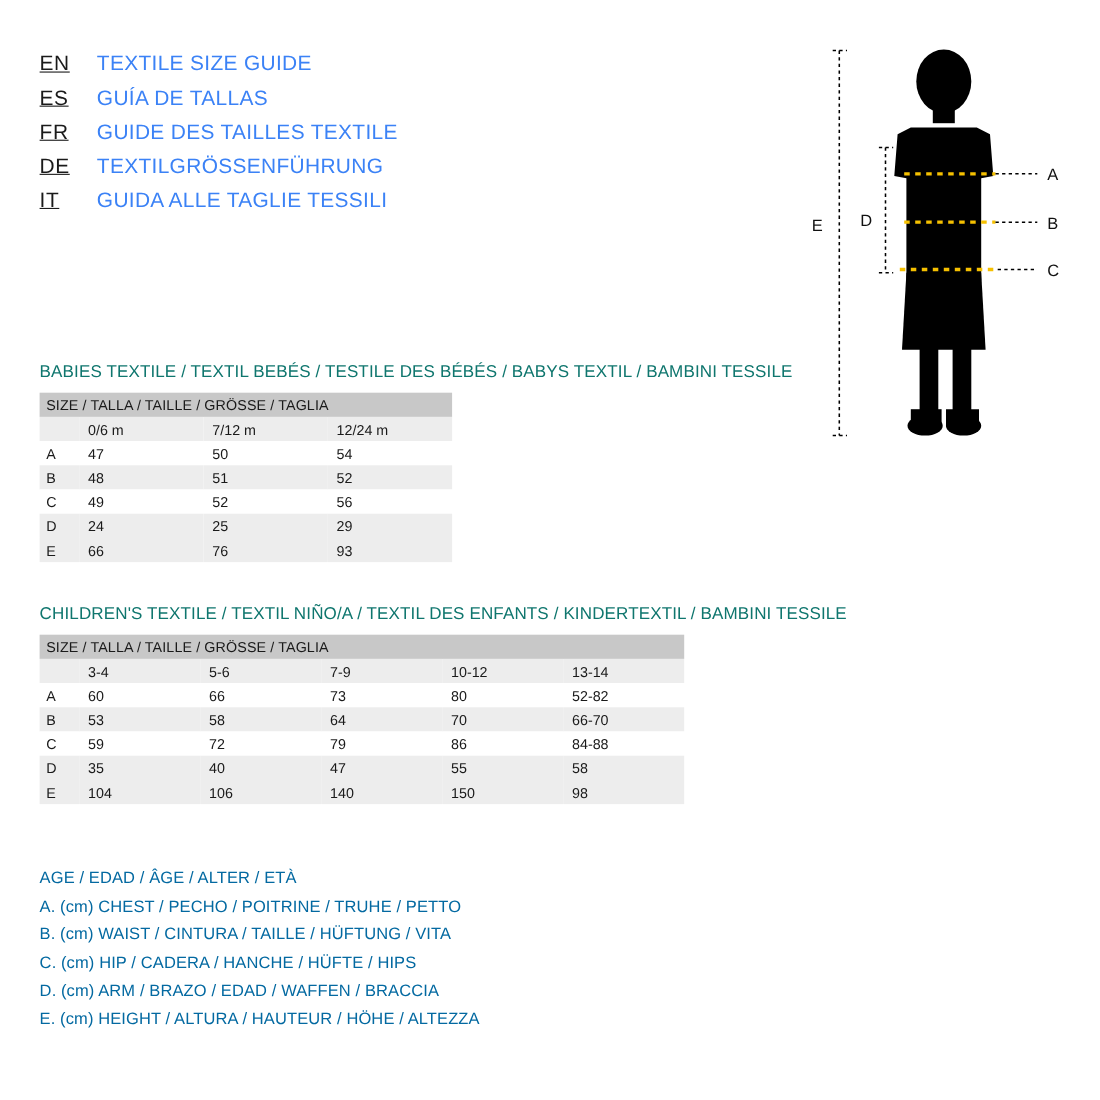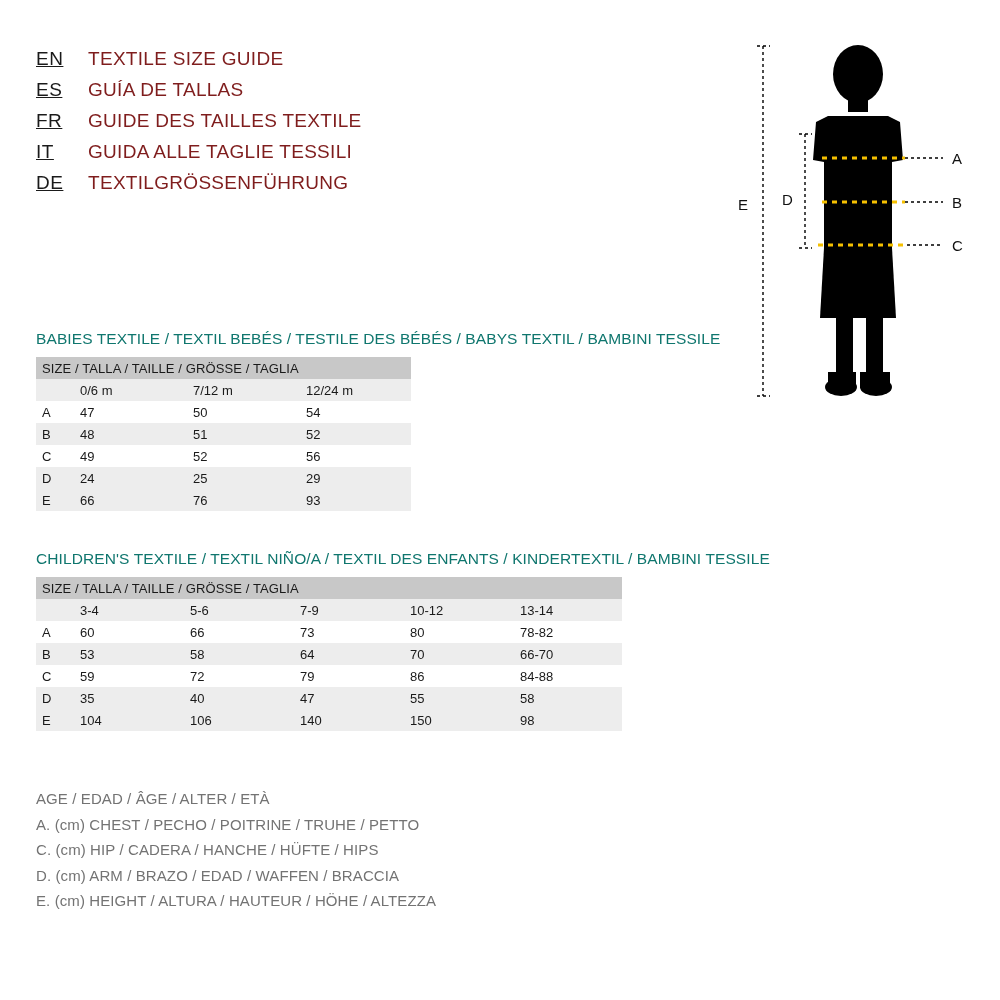--- a/index.html
+++ b/index.html
@@ -31,21 +31,21 @@
   .lang-code {
     width: 52px;
     font-size: 19px;
     letter-spacing: 0.5px;
     color: #1a1a1a;
     text-decoration: underline;
   }
   .lang-text {
     font-size: 19px;
     letter-spacing: 0.3px;
-    color: #7f1d1d;
+    color: #3b82f6;
   }
 
   
   .figure-area {
     position: absolute;
     left: 700px;
     top: 30px;
     width: 280px;
     height: 380px;
   }
@@ -98,21 +98,21 @@
 
   
   .legend {
     position: absolute;
     left: 36px;
     top: 790px;
     width: 700px;
   }
   .legend-line {
     font-size: 15px;
-    color: #737373;
+    color: #0369a1;
     height: 25.5px;
     letter-spacing: 0.1px;
     white-space: nowrap;
   }
 </style>
 </head>
 <body>
 
 <div class="lang-block">
   <div class="lang-row">
@@ -121,26 +121,26 @@
   </div>
   <div class="lang-row">
     <span class="lang-code">ES</span>
     <span class="lang-text">GUÍA DE TALLAS</span>
   </div>
   <div class="lang-row">
     <span class="lang-code">FR</span>
     <span class="lang-text">GUIDE DES TAILLES TEXTILE</span>
   </div>
   <div class="lang-row">
+    <span class="lang-code">DE</span>
+    <span class="lang-text">TEXTILGRÖSSENFÜHRUNG</span>
+  </div>
+  <div class="lang-row">
     <span class="lang-code">IT</span>
     <span class="lang-text">GUIDA ALLE TAGLIE TESSILI</span>
-  </div>
-  <div class="lang-row">
-    <span class="lang-code">DE</span>
-    <span class="lang-text">TEXTILGRÖSSENFÜHRUNG</span>
   </div>
 </div>
 
 <div class="figure-area">
   <svg class="figure-svg" width="280" height="380" viewBox="0 0 280 380" xmlns="http://www.w3.org/2000/svg">
 
     <g fill="#000000">
 
       <ellipse cx="158" cy="44" rx="25" ry="29"></ellipse>
 
@@ -307,21 +307,21 @@
       <td class="c-v">
             <span class="v-inner">66</span>
           </td>
       <td class="c-v">
             <span class="v-inner">73</span>
           </td>
       <td class="c-v">
             <span class="v-inner">80</span>
           </td>
       <td class="c-v">
-            <span class="v-inner">78-82</span>
+            <span class="v-inner">52-82</span>
           </td>
     </tr>
     <tr class="row-alt">
       <td class="c-label">B</td>
       <td class="c-v">
             <span class="v-inner">53</span>
           </td>
       <td class="c-v">
             <span class="v-inner">58</span>
           </td>
@@ -389,16 +389,17 @@
             <span class="v-inner">98</span>
           </td>
     </tr>
   </tbody>
     </table>
 </div>
 
 <div class="legend">
   <div class="legend-line">AGE / EDAD / ÂGE / ALTER / ETÀ</div>
   <div class="legend-line">A. (cm) CHEST / PECHO / POITRINE / TRUHE / PETTO</div>
+  <div class="legend-line">B. (cm) WAIST / CINTURA / TAILLE / HÜFTUNG / VITA</div>
   <div class="legend-line">C. (cm) HIP / CADERA / HANCHE / HÜFTE / HIPS</div>
   <div class="legend-line">D. (cm) ARM / BRAZO / EDAD / WAFFEN / BRACCIA</div>
   <div class="legend-line">E. (cm) HEIGHT / ALTURA / HAUTEUR / HÖHE / ALTEZZA</div>
 </div>
 
 </body></html>

